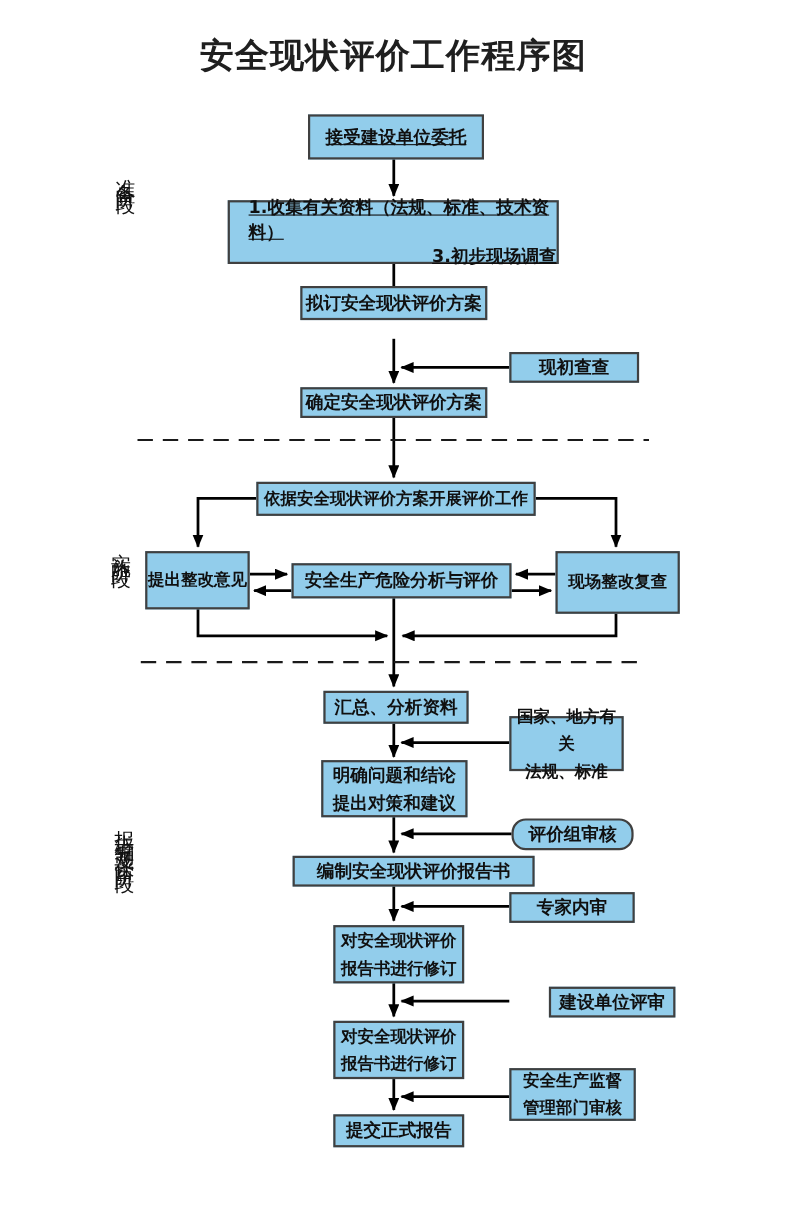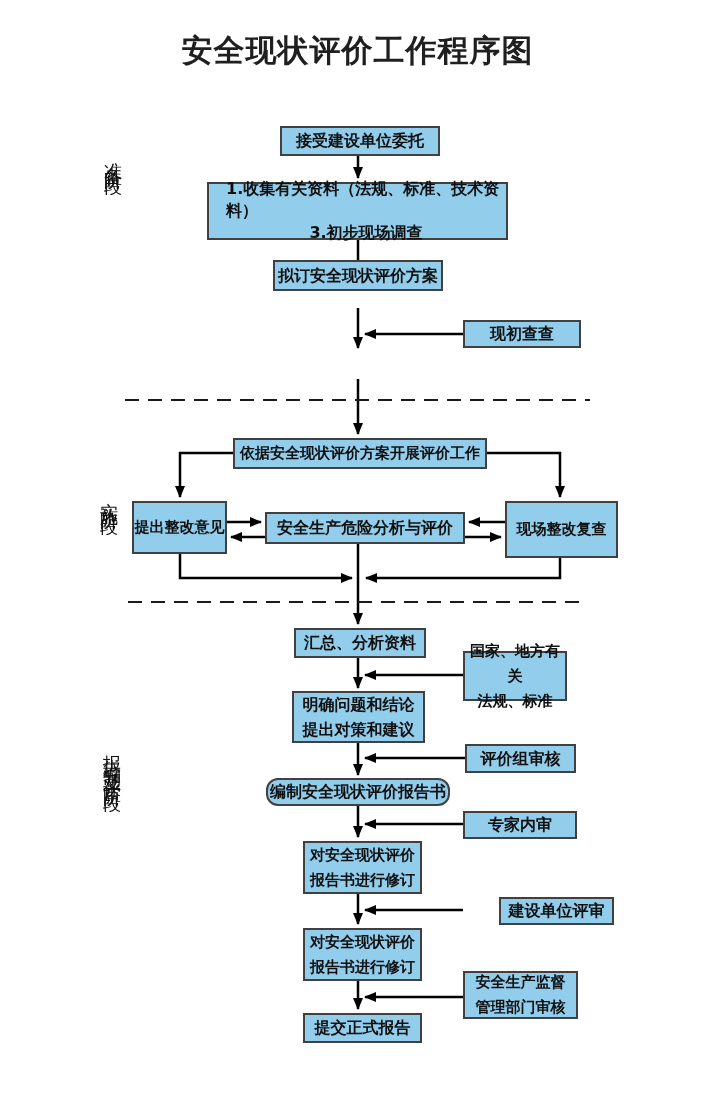--- a/index.html
+++ b/index.html
@@ -21,21 +21,21 @@
   svg.wires { position:absolute; left:0; top:0; z-index:1; }
   .node {
     position:absolute; z-index:2;
     display:flex; flex-direction:column; align-items:center; justify-content:center;
     background:var(--box-fill,#92cdeb);
     border:2px solid var(--box-border,#404040);
     font-size:16px; font-weight:bold; color:#101010;
     line-height:1.45; text-align:center;
   }
   .node.small { font-size:15px; }
-  .node.left-align { align-items:center; text-align:left; padding-left:17px; }
+  .node.left-align { align-items:flex-end; text-align:left; padding-left:17px;text-decoration:underline; }
   .node.left-align span { line-height:22px; }
   .node.two-line span { line-height:25px; }
 </style>
 </head>
 <body>
 
 <div class="canvas">
 
   <div class="title">安全现状评价工作程序图</div>
 
@@ -74,37 +74,40 @@
       <path d="M463,910 L365,910" marker-end="url(#arr)"></path>
       <path d="M358,980 L358,1009" marker-end="url(#arr)"></path>
       <path d="M463,997 L365,997" marker-end="url(#arr)"></path>
     </g>
     <g stroke="#1a1a1a" stroke-width="2" fill="none" stroke-dasharray="14,9">
       <path d="M125,400 H590"></path>
       <path d="M128,602 H586"></path>
     </g>
   </svg>
 
-  <div class="node" style="left:280px; top:126px; width:160px; height:30px;">
+  <div class="node" style="left:280px; top:104px; width:160px; height:41px;text-decoration:underline;">
     <span>接受建设单位委托</span>
   </div>
 
   <div class="node left-align" style="left:207px; top:182px; width:301px; height:58px;">
     <span>1.收集有关资料（法规、标准、技术资料）</span>
     <span>3.初步现场调查</span>
   </div>
 
   <div class="node" style="left:273px; top:260px; width:170px; height:31px;">
     <span>拟订安全现状评价方案</span>
   </div>
 
   <div class="node" style="left:463px; top:320px; width:118px; height:28px;">
     <span>现初查查</span>
   </div>
 
+  <div class="node" style="left:273px; top:352px; width:170px; height:28px;">
+    <span>确定安全现状评价方案</span>
+  </div>
 
   <div class="node small" style="left:233px; top:438px; width:254px; height:31px;">
     <span>依据安全现状评价方案开展评价工作</span>
   </div>
 
   <div class="node" style="left:132px; top:501px; width:95px; height:53px; font-size:15px;">
     <span>提出整改意见</span>
   </div>
 
   <div class="node" style="left:265px; top:512px; width:200px; height:32px;">
@@ -122,25 +125,25 @@
   <div class="node two-line" style="left:463px; top:651px; width:104px; height:50px; font-size:15px;">
     <span>国家、地方有关</span>
     <span>法规、标准</span>
   </div>
 
   <div class="node two-line" style="left:292px; top:691px; width:133px; height:52px;">
     <span>明确问题和结论</span>
     <span>提出对策和建议</span>
   </div>
 
-  <div class="node" style="left:465px; top:744px; width:111px; height:29px;">
+  <div class="node" style="left:465px; top:744px; width:111px; height:29px;border-radius:13px;">
     <span>评价组审核</span>
   </div>
 
-  <div class="node" style="left:266px; top:778px; width:184px; height:28px;border-radius:12px;">
+  <div class="node" style="left:266px; top:778px; width:220px; height:28px;">
     <span>编制安全现状评价报告书</span>
   </div>
 
   <div class="node" style="left:463px; top:811px; width:114px; height:28px;">
     <span>专家内审</span>
   </div>
 
   <div class="node two-line" style="left:303px; top:841px; width:119px; height:53px; font-size:15px;">
     <span>对安全现状评价</span>
     <span>报告书进行修订</span>

